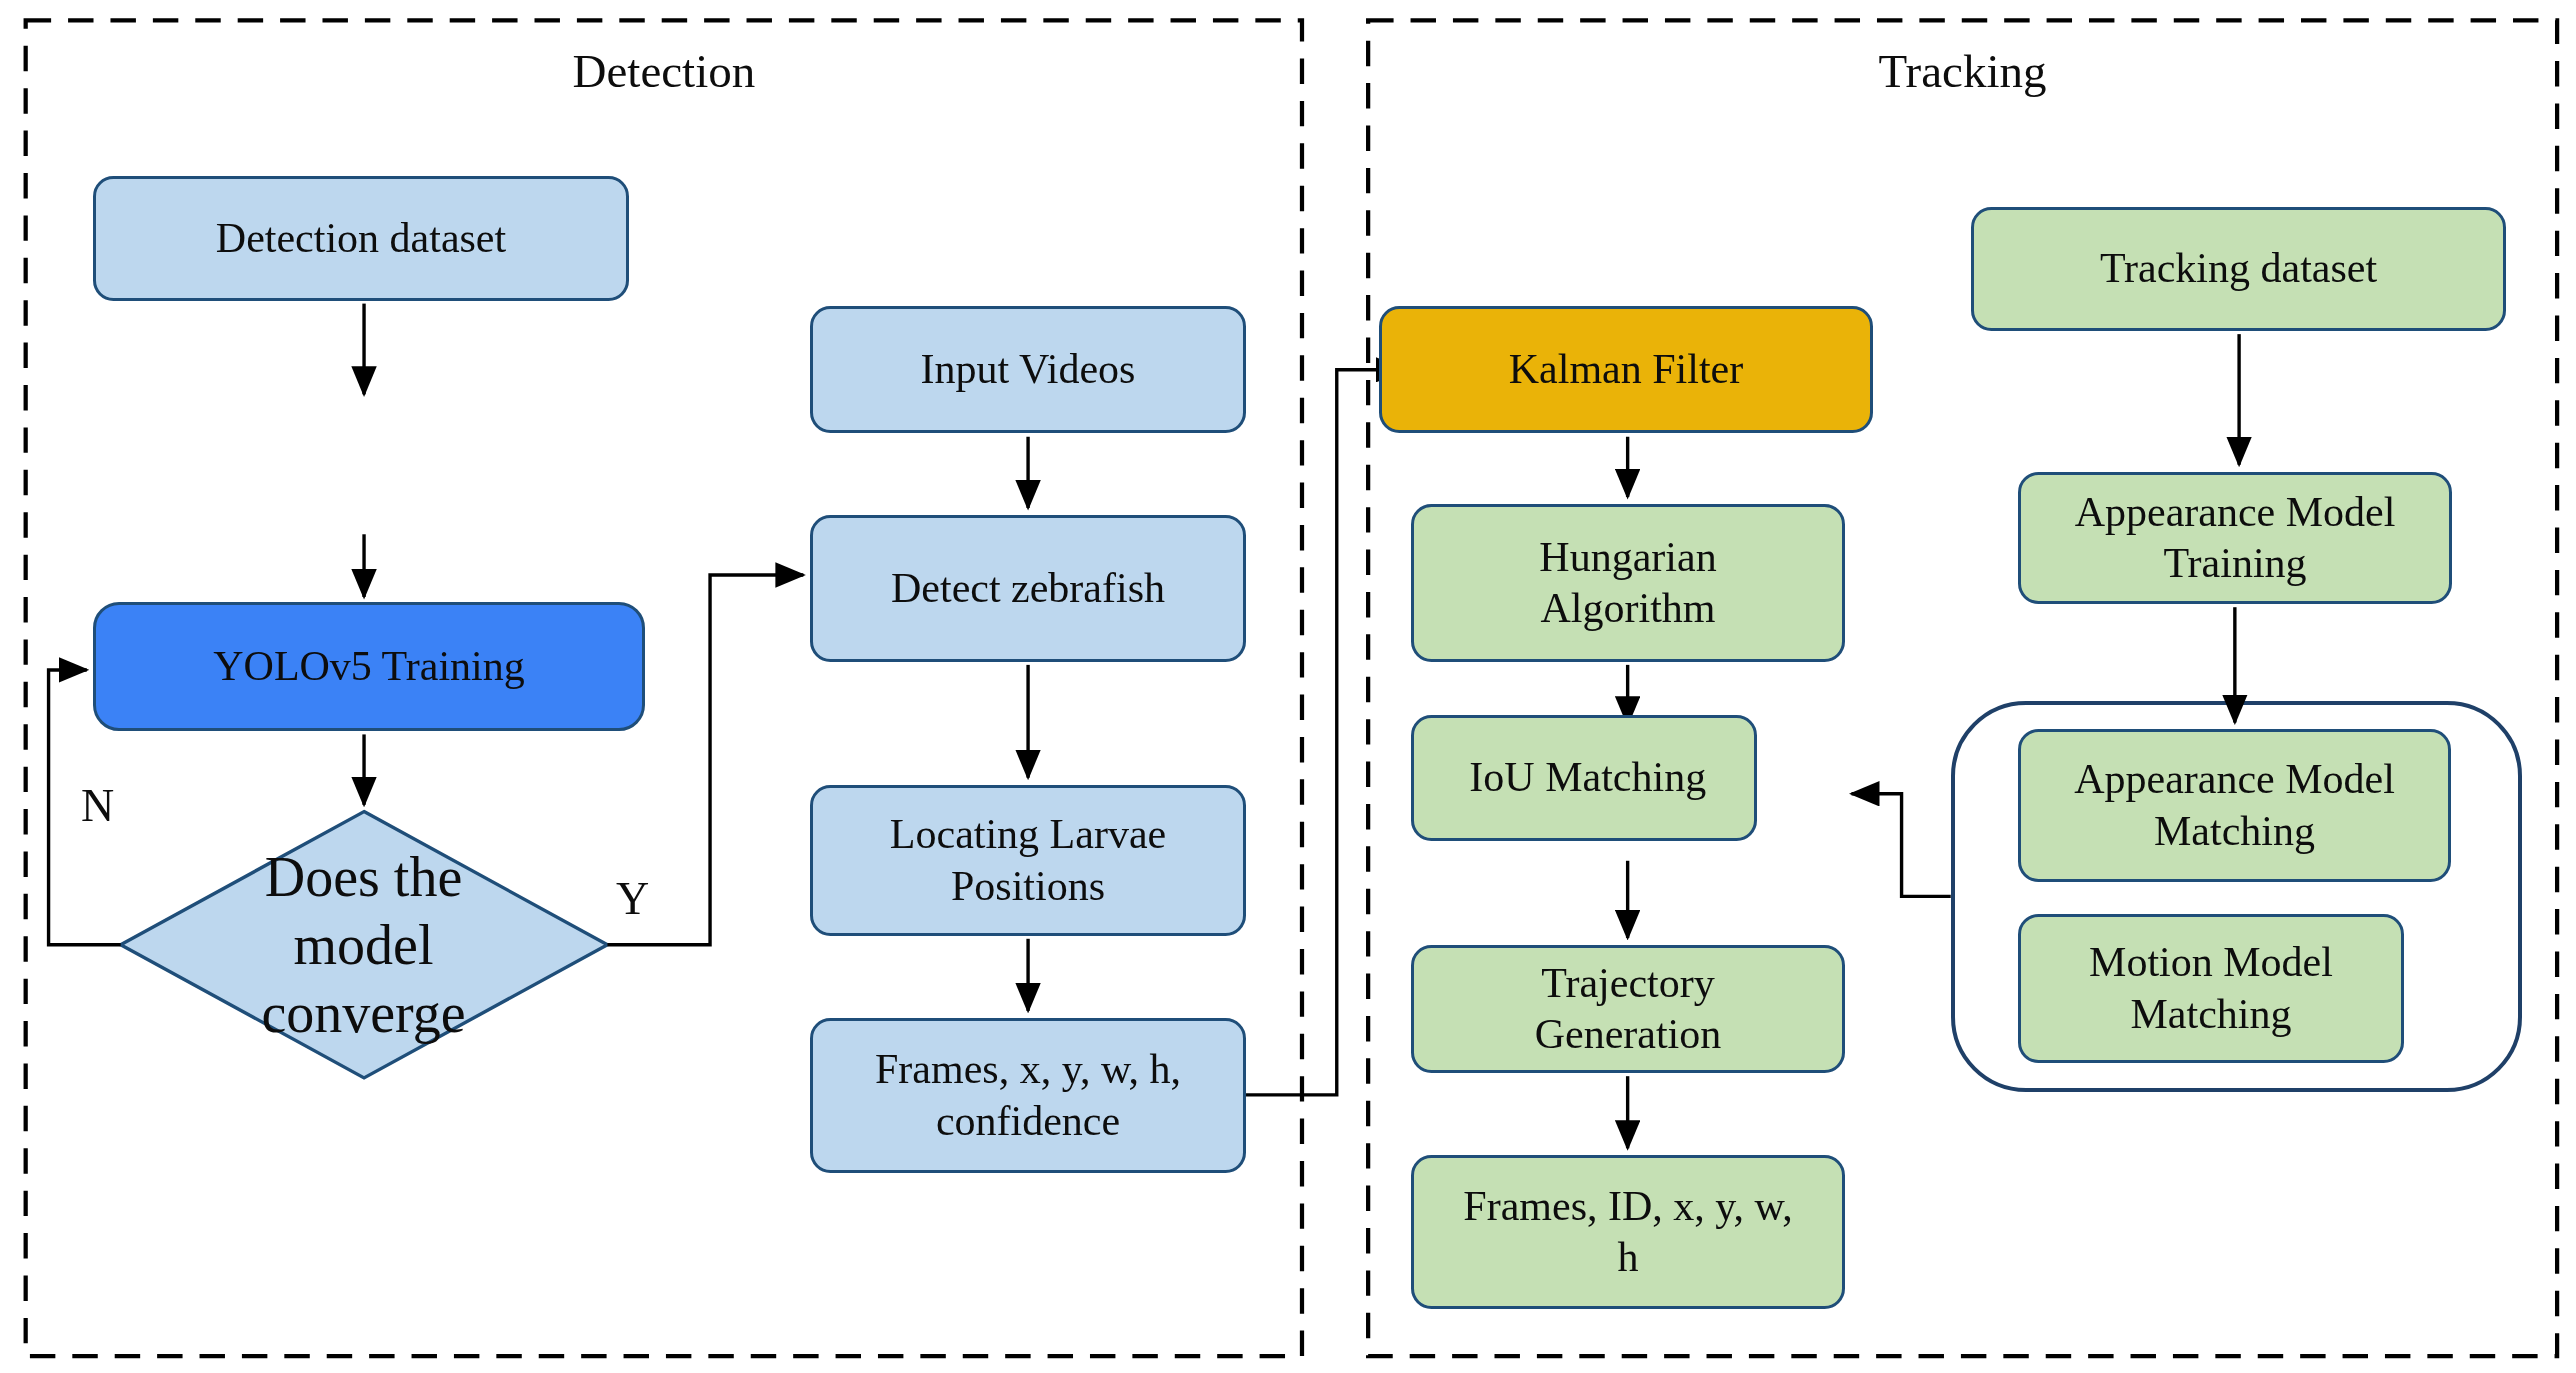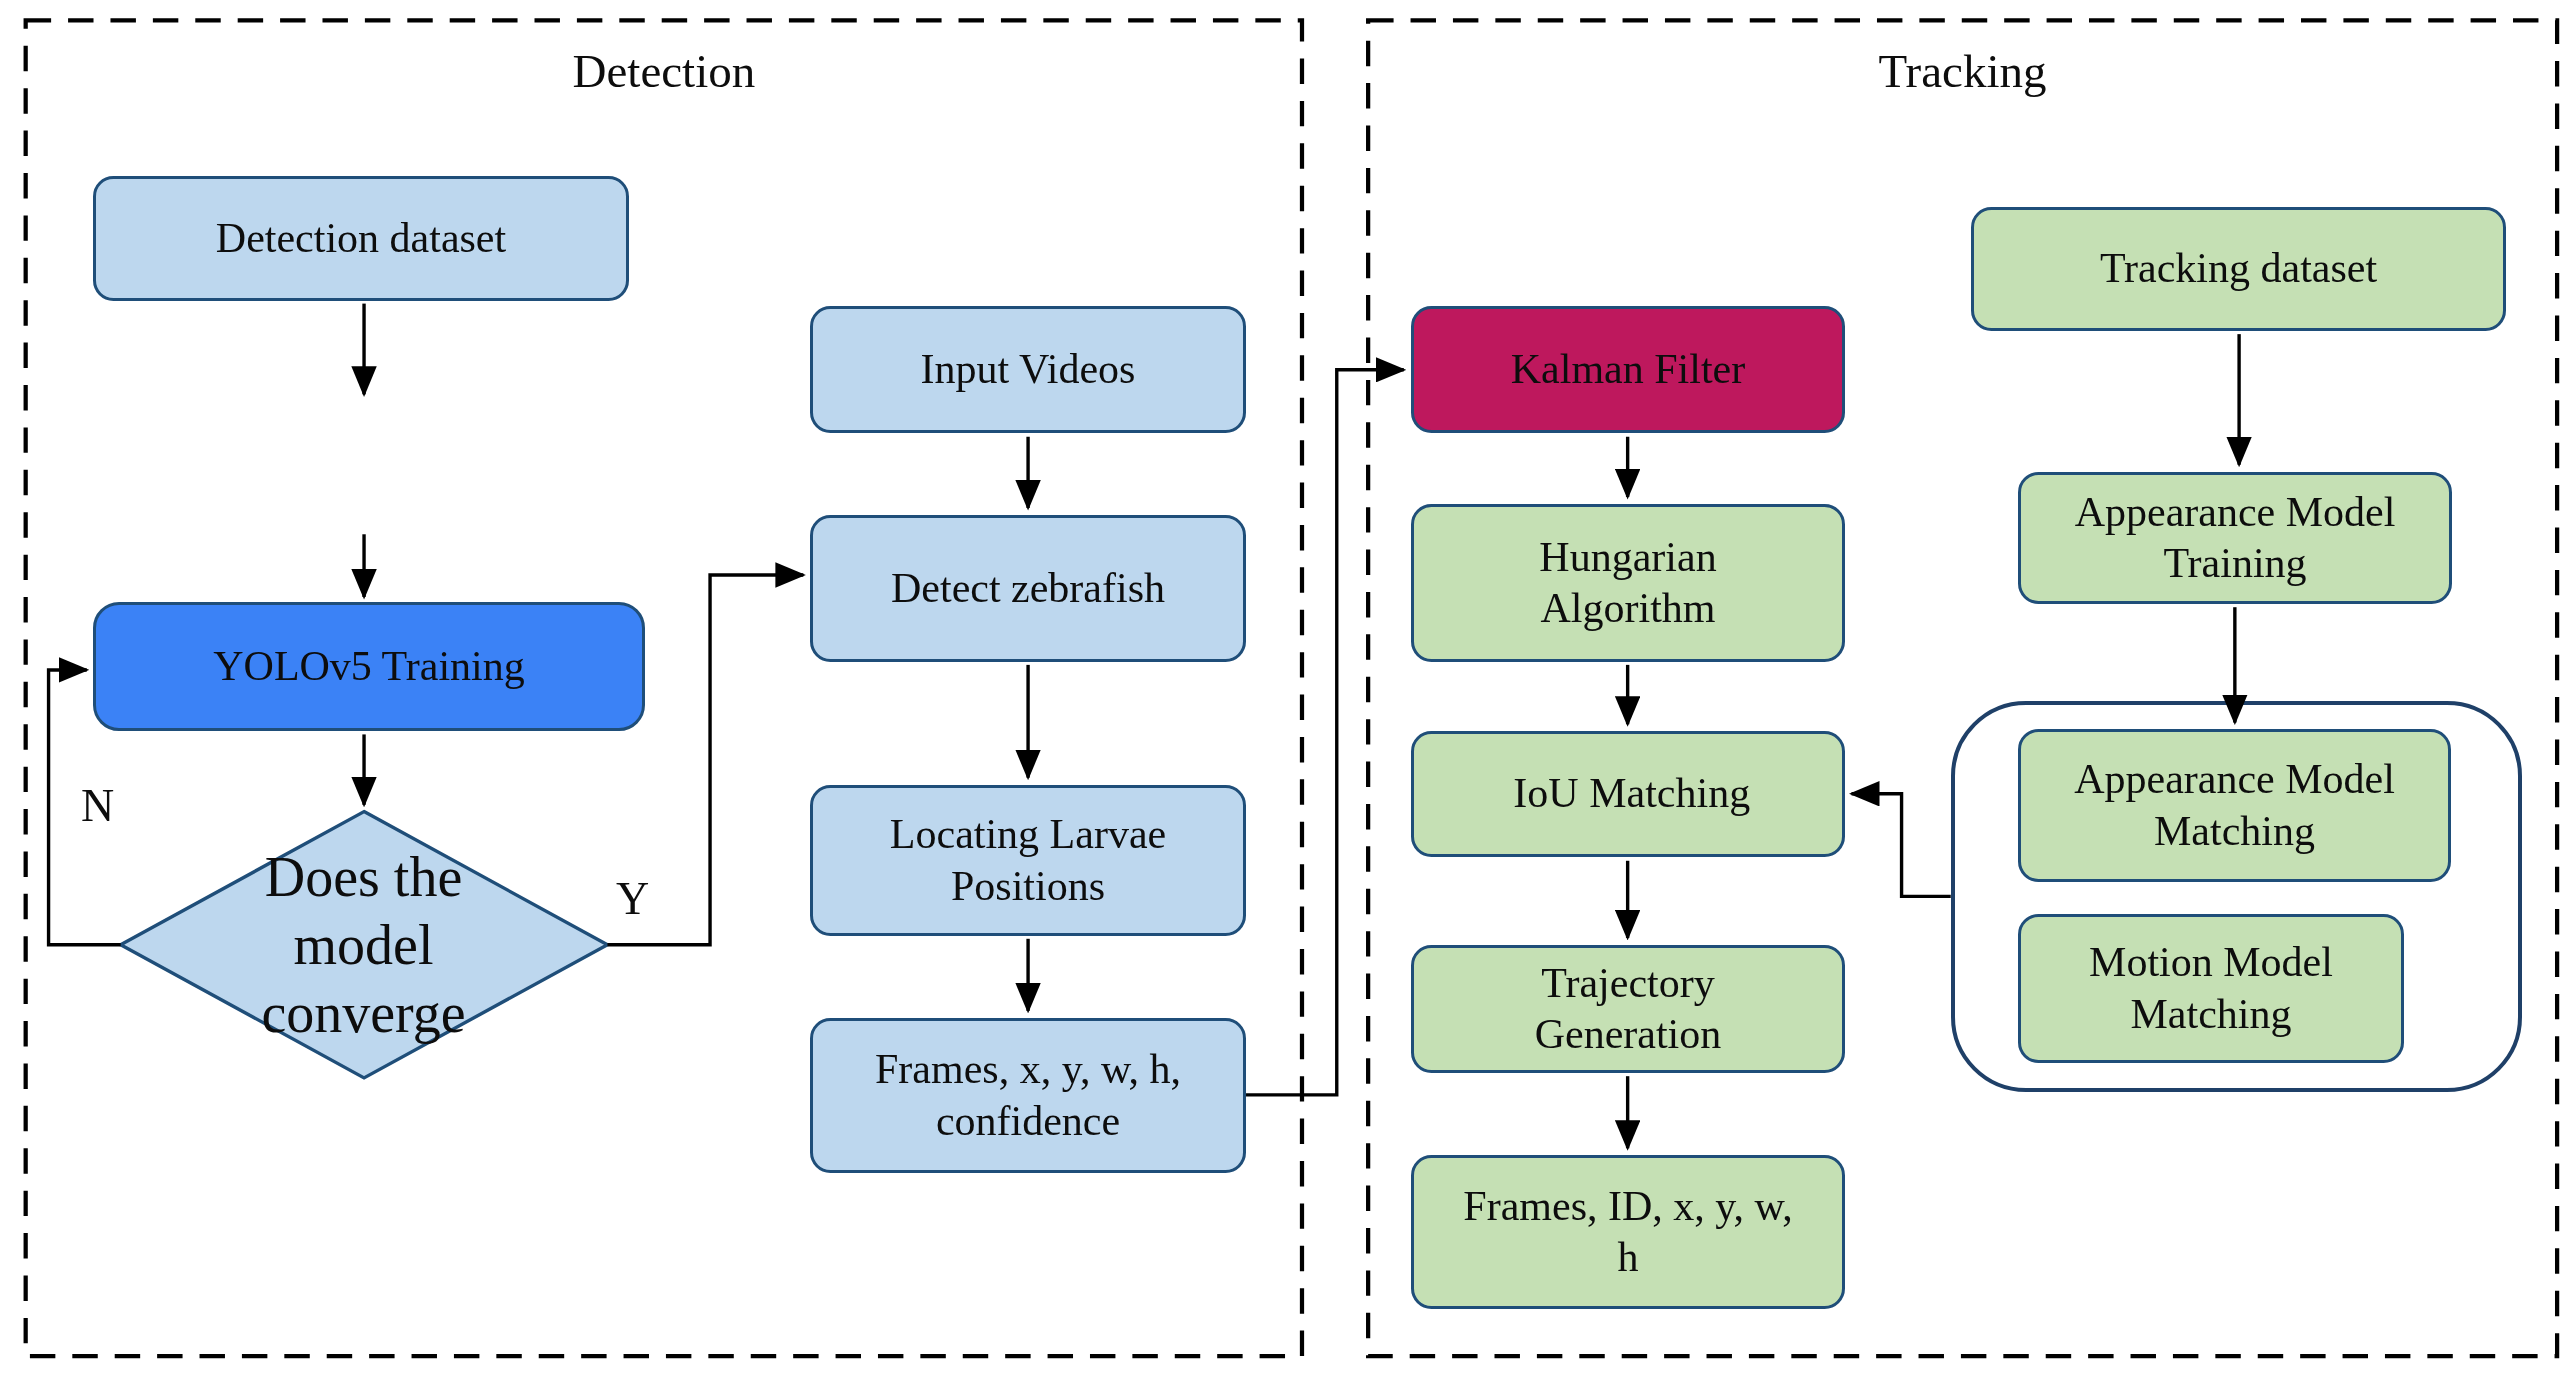--- a/index.html
+++ b/index.html
@@ -123,24 +123,24 @@
 
   <div class="node blue-node" style="left: 810px; top: 306px; width: 436px; height: 127px; background-color: rgb(189, 215, 238); border-color: rgb(31, 78, 121);">Input Videos</div>
   <div class="node blue-node" style="left: 810px; top: 515px; width: 436px; height: 147px; background-color: rgb(189, 215, 238); border-color: rgb(31, 78, 121);">Detect zebrafish</div>
   <div class="node blue-node" style="left: 810px; top: 1018px; width: 436px; height: 155px; background-color: rgb(189, 215, 238); border-color: rgb(31, 78, 121);">Frames, x, y, w, h,
 confidence</div>
   <div class="node blue-node" style="left: 810px; top: 785px; width: 436px; height: 151px; background-color: rgb(189, 215, 238); border-color: rgb(31, 78, 121);">Locating Larvae
 Positions</div>
 
   <div class="match-group" style="left: 1951px; top: 701px; width: 571px; height: 391px; border-color: rgb(31, 64, 104);"></div>
 
-  <div class="node green-node" style="left: 1411px; top: 306px; width: 434px; height: 127px; background-color: #be185d; border-color: rgb(31, 78, 121);">Kalman Filter</div>
+  <div class="node green-node" style="left: 1379px; top: 306px; width: 494px; height: 127px; background-color: #eab308; border-color: rgb(31, 78, 121);">Kalman Filter</div>
   <div class="node green-node" style="left: 1411px; top: 504px; width: 434px; height: 158px; background-color: rgb(197, 224, 180); border-color: rgb(31, 78, 121);">Hungarian
 Algorithm</div>
-  <div class="node green-node" style="left: 1411px; top: 731px; width: 434px; height: 126px; background-color: rgb(197, 224, 180); border-color: rgb(31, 78, 121); padding-left: 16px;">IoU Matching</div>
+  <div class="node green-node" style="left: 1411px; top: 715px; width: 346px; height: 126px; background-color: rgb(197, 224, 180); border-color: rgb(31, 78, 121); padding-left: 16px;">IoU Matching</div>
   <div class="node green-node" style="left: 1411px; top: 945px; width: 434px; height: 128px; background-color: rgb(197, 224, 180); border-color: rgb(31, 78, 121);">Trajectory
 Generation</div>
   <div class="node green-node" style="left: 1411px; top: 1155px; width: 434px; height: 154px; background-color: rgb(197, 224, 180); border-color: rgb(31, 78, 121);">Frames, ID, x, y, w,
 h</div>
 
   <div class="node green-node" style="left: 1971px; top: 207px; width: 535px; height: 124px; background-color: rgb(197, 224, 180); border-color: rgb(31, 78, 121);">Tracking dataset</div>
   <div class="node green-node" style="left: 2018px; top: 472px; width: 434px; height: 132px; background-color: rgb(197, 224, 180); border-color: rgb(31, 78, 121);">Appearance Model
 Training</div>
   <div class="node green-node" style="left: 2018px; top: 729px; width: 433px; height: 153px; background-color: rgb(197, 224, 180); border-color: rgb(31, 78, 121);">Appearance Model
 Matching</div>

